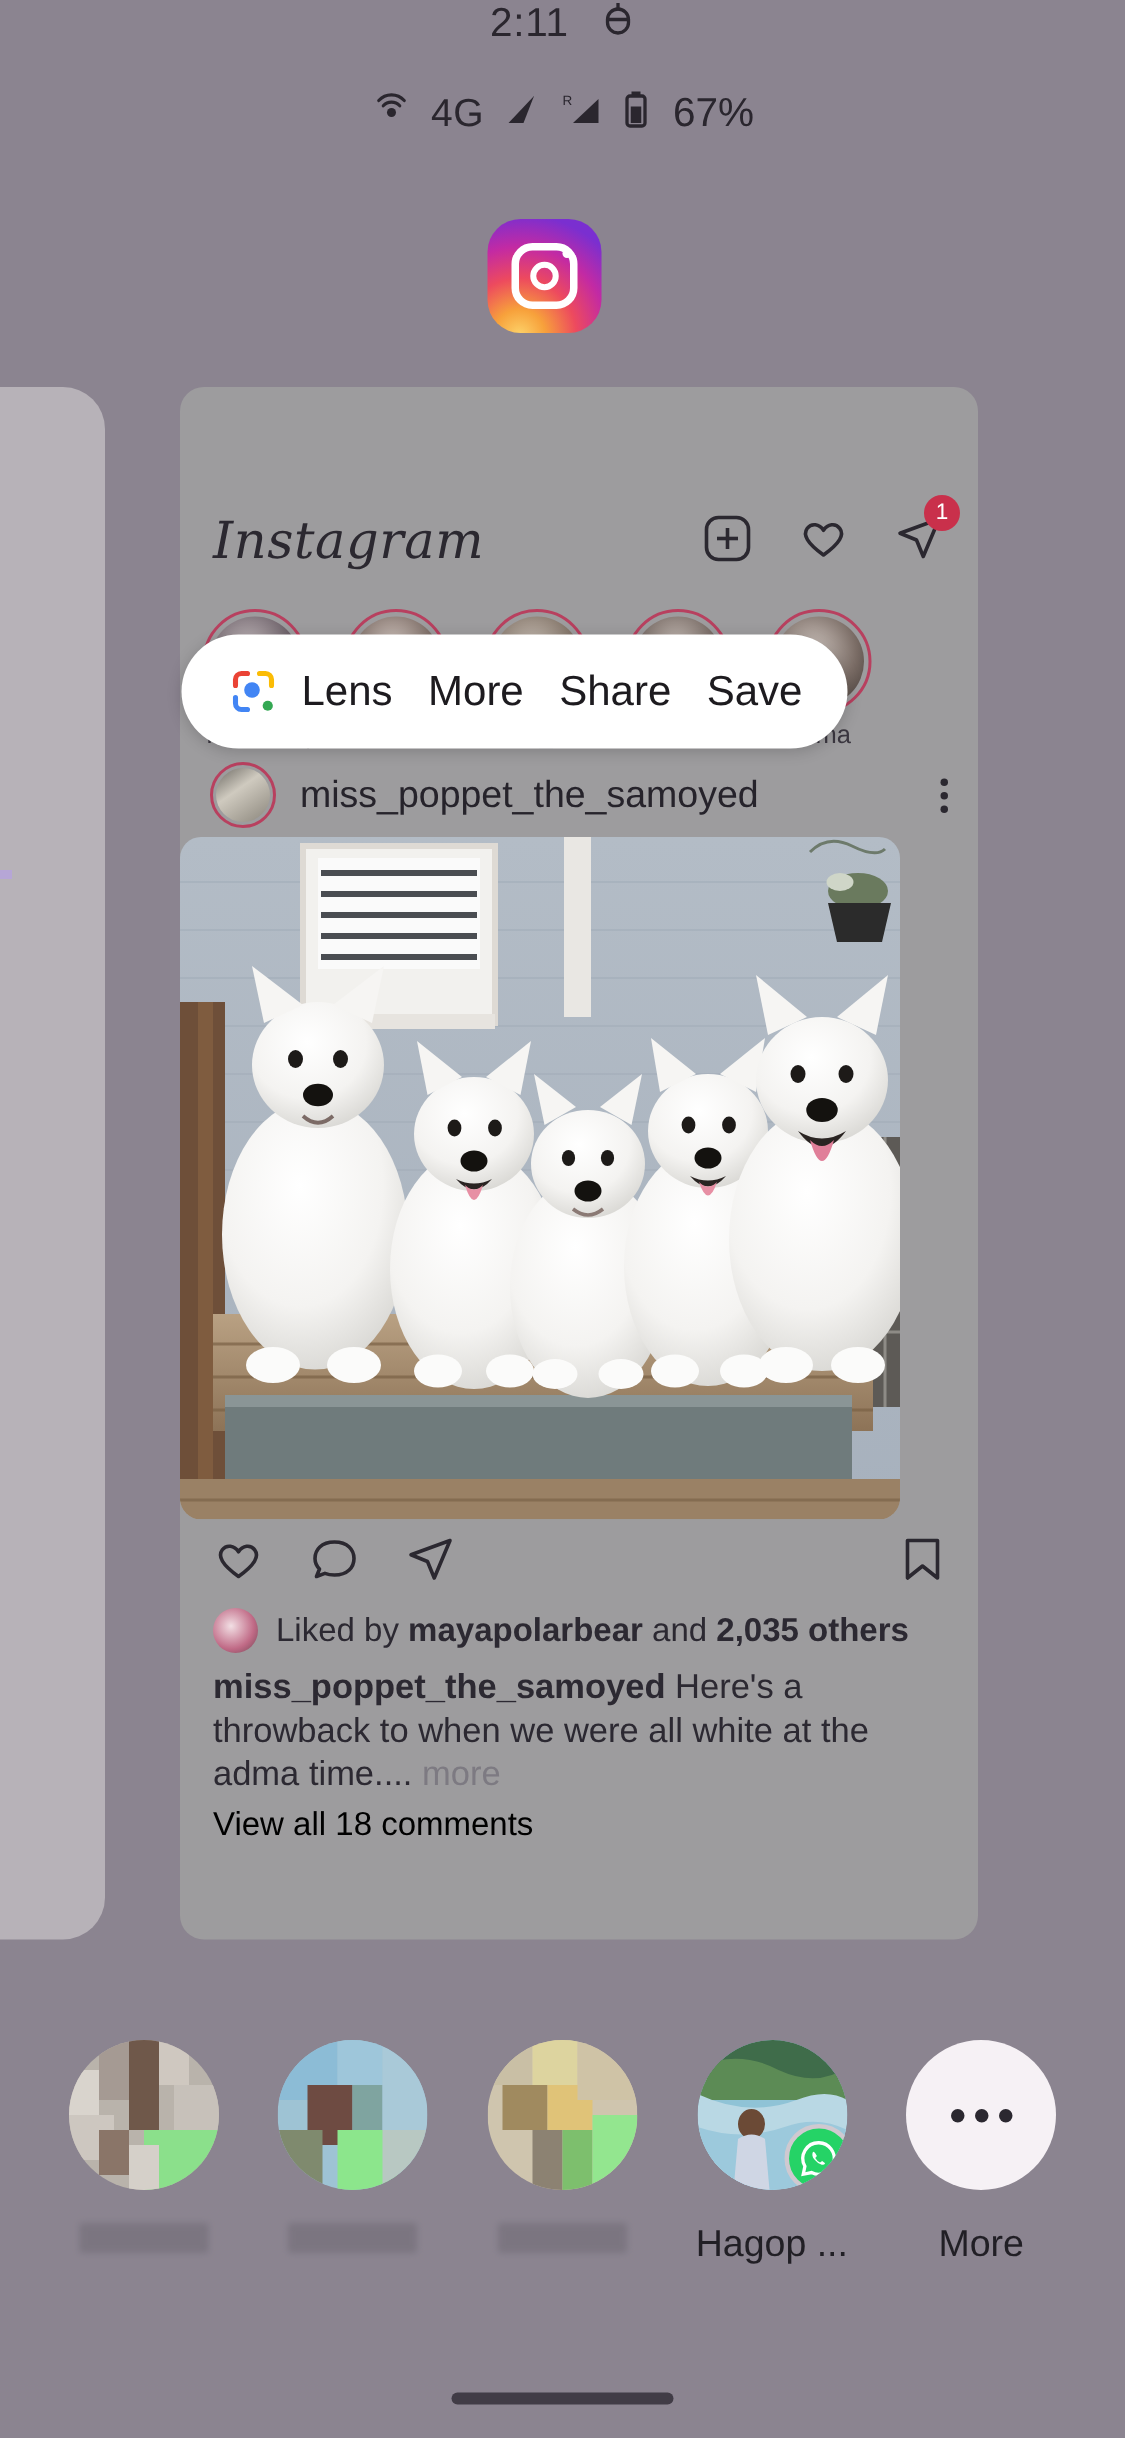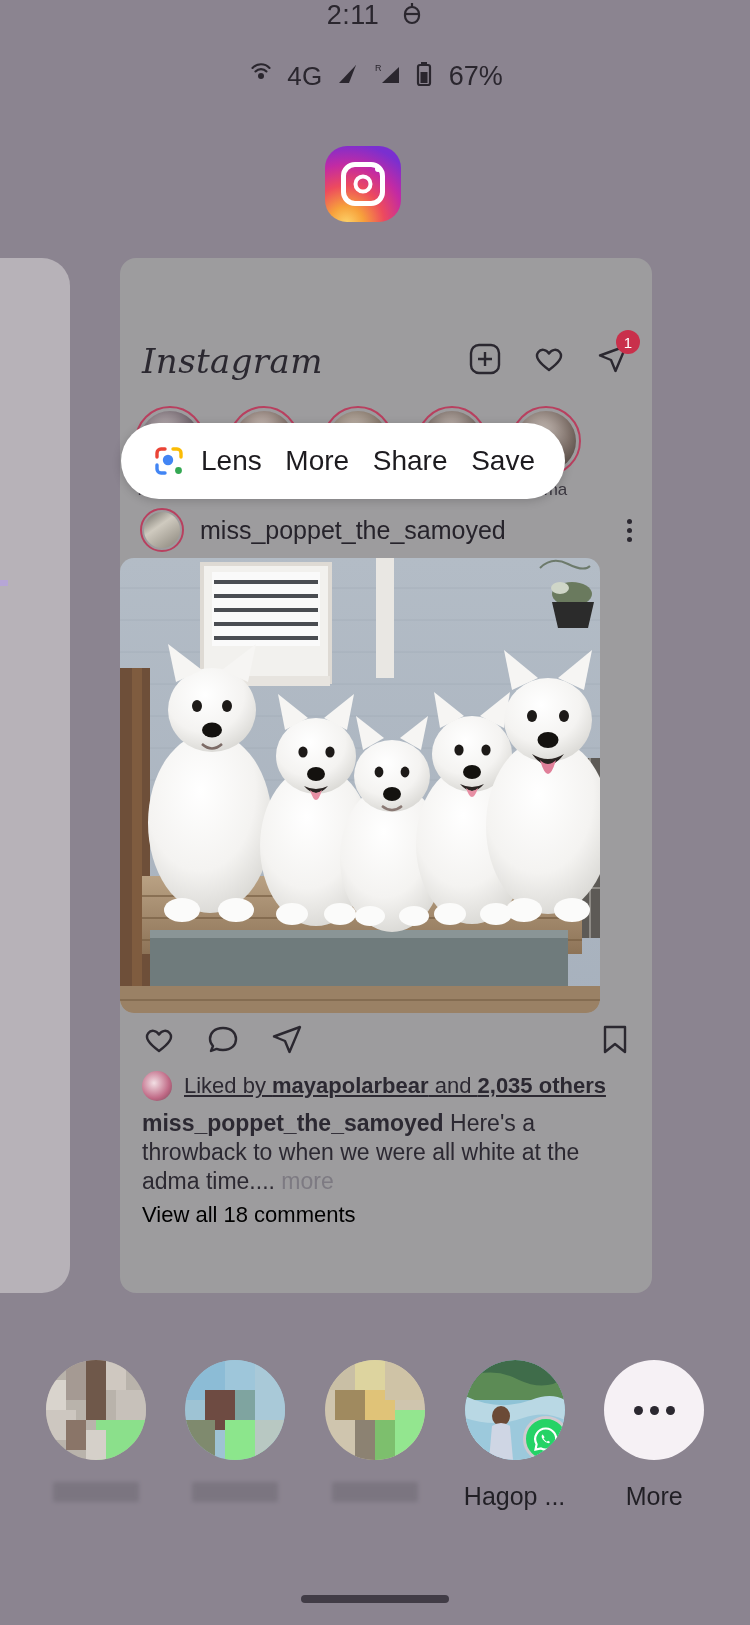--- a/index.html
+++ b/index.html
@@ -88,21 +88,21 @@
   .kebab { display:flex; flex-direction:column; gap:4px; align-items:center; }
   .kebab i { width:5px; height:5px; border-radius:50%; background:#2b2830; display:block; }
 
   
   .photo { position:relative; width:480px; height:455px; overflow:hidden; }
 
   
   .actions { display:flex; align-items:center; padding:10px 22px 0 22px; gap:30px; }
   .actions .spacer { flex:1; }
 
-  .liked { display:flex; align-items:center; gap:12px; padding:10px 22px 0 22px; font-size:22px; color:#2c2932;text-decoration:underline; }
+  .liked { display:flex; align-items:center; gap:12px; padding:10px 22px 0 22px; font-size:22px; color:#2c2932; }
   .liked-av { width:30px; height:30px; border-radius:50%;
     background:radial-gradient(circle at 40% 40%,#f2dfe4,#c06a86 60%,#6b4350); }
   .liked b { font-weight:bold; }
   .caption { padding:8px 22px 0 22px; font-size:23px; line-height:1.26; color:#2c2932; }
   .caption b { font-weight:bold; }
   .caption .more { color:#7d7a82; }
   .viewcomments { padding:6px 22px 0 22px; font-size:22px; color:#000000; }
   .addcomment { display:flex; align-items:center; gap:14px; padding:12px 22px 0 22px; }
   .ac-av { width:34px; height:34px; border-radius:50%;
     background:radial-gradient(circle at 45% 35%,#e6c9c4,#9a5f66 55%,#47303a); }

